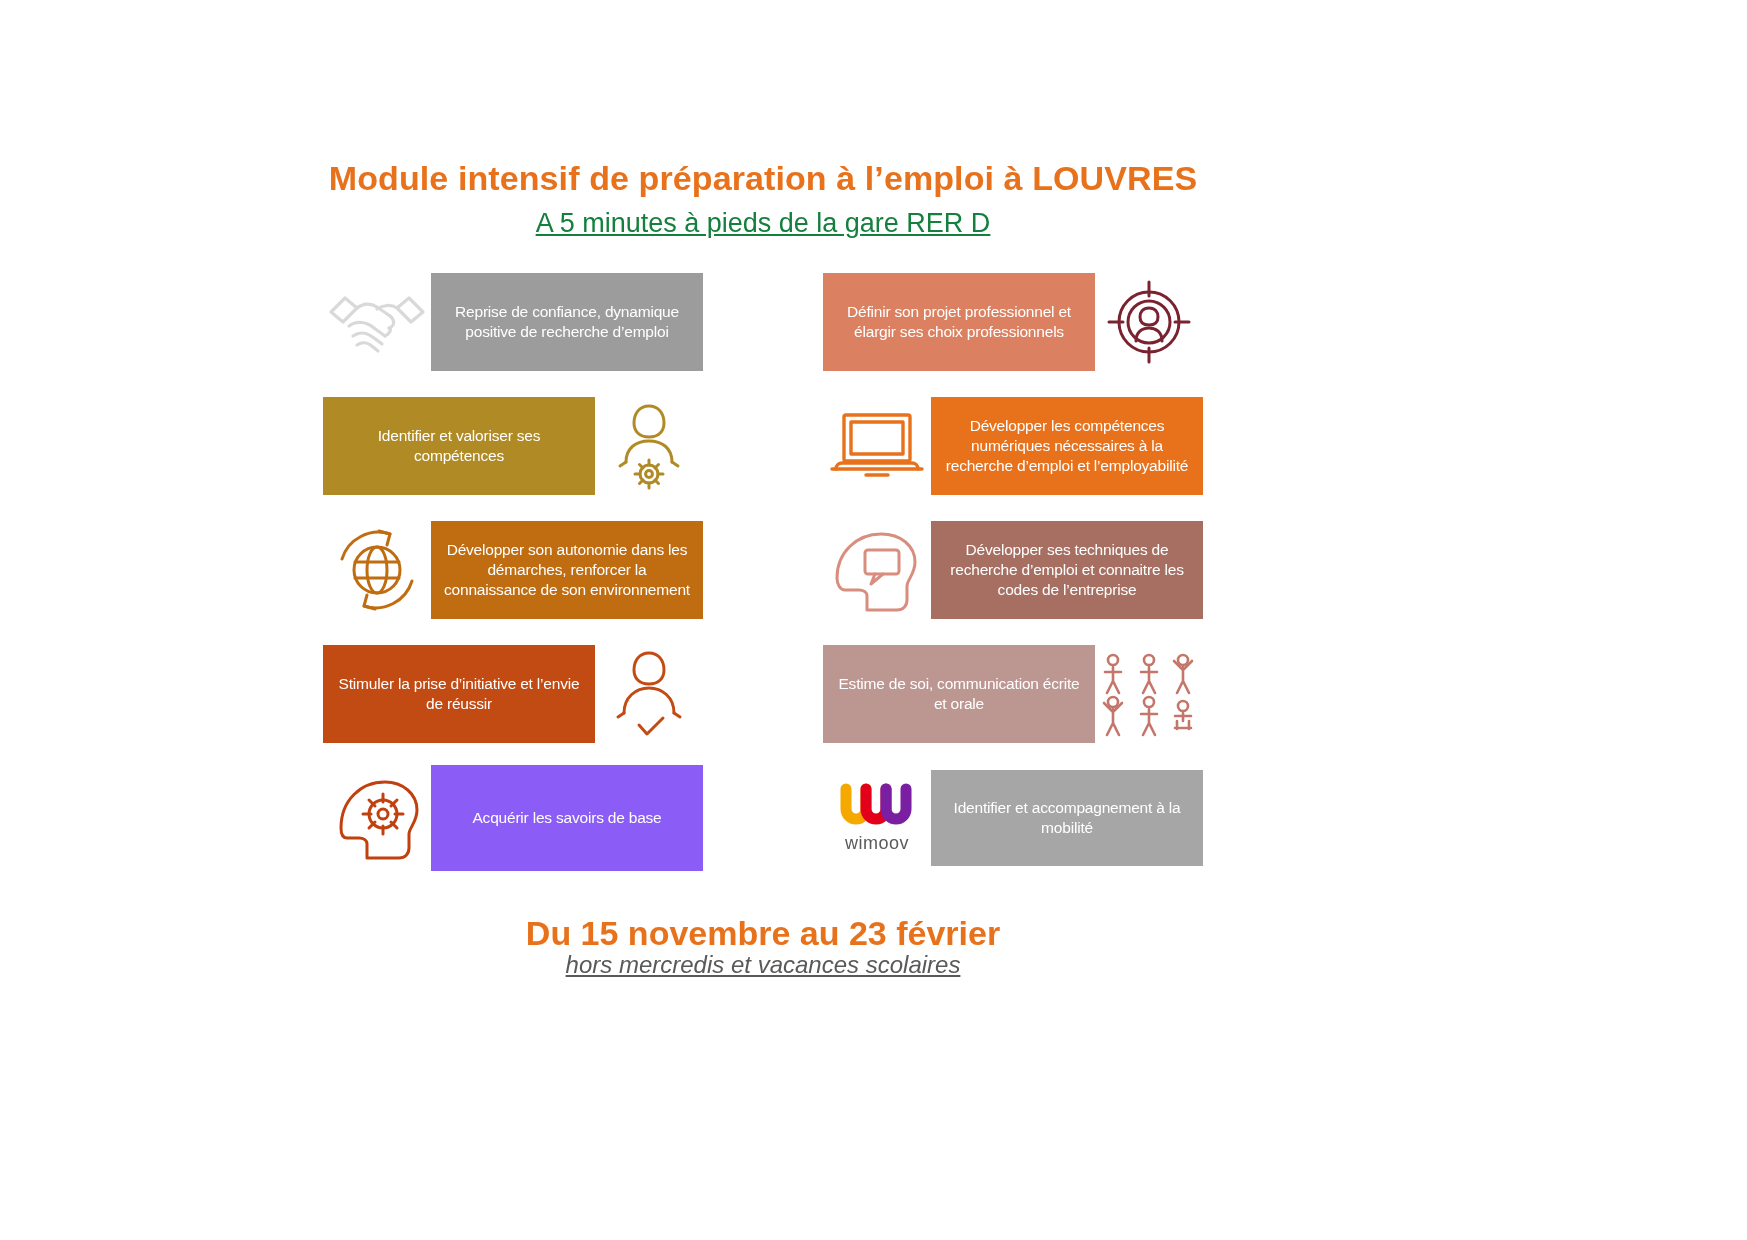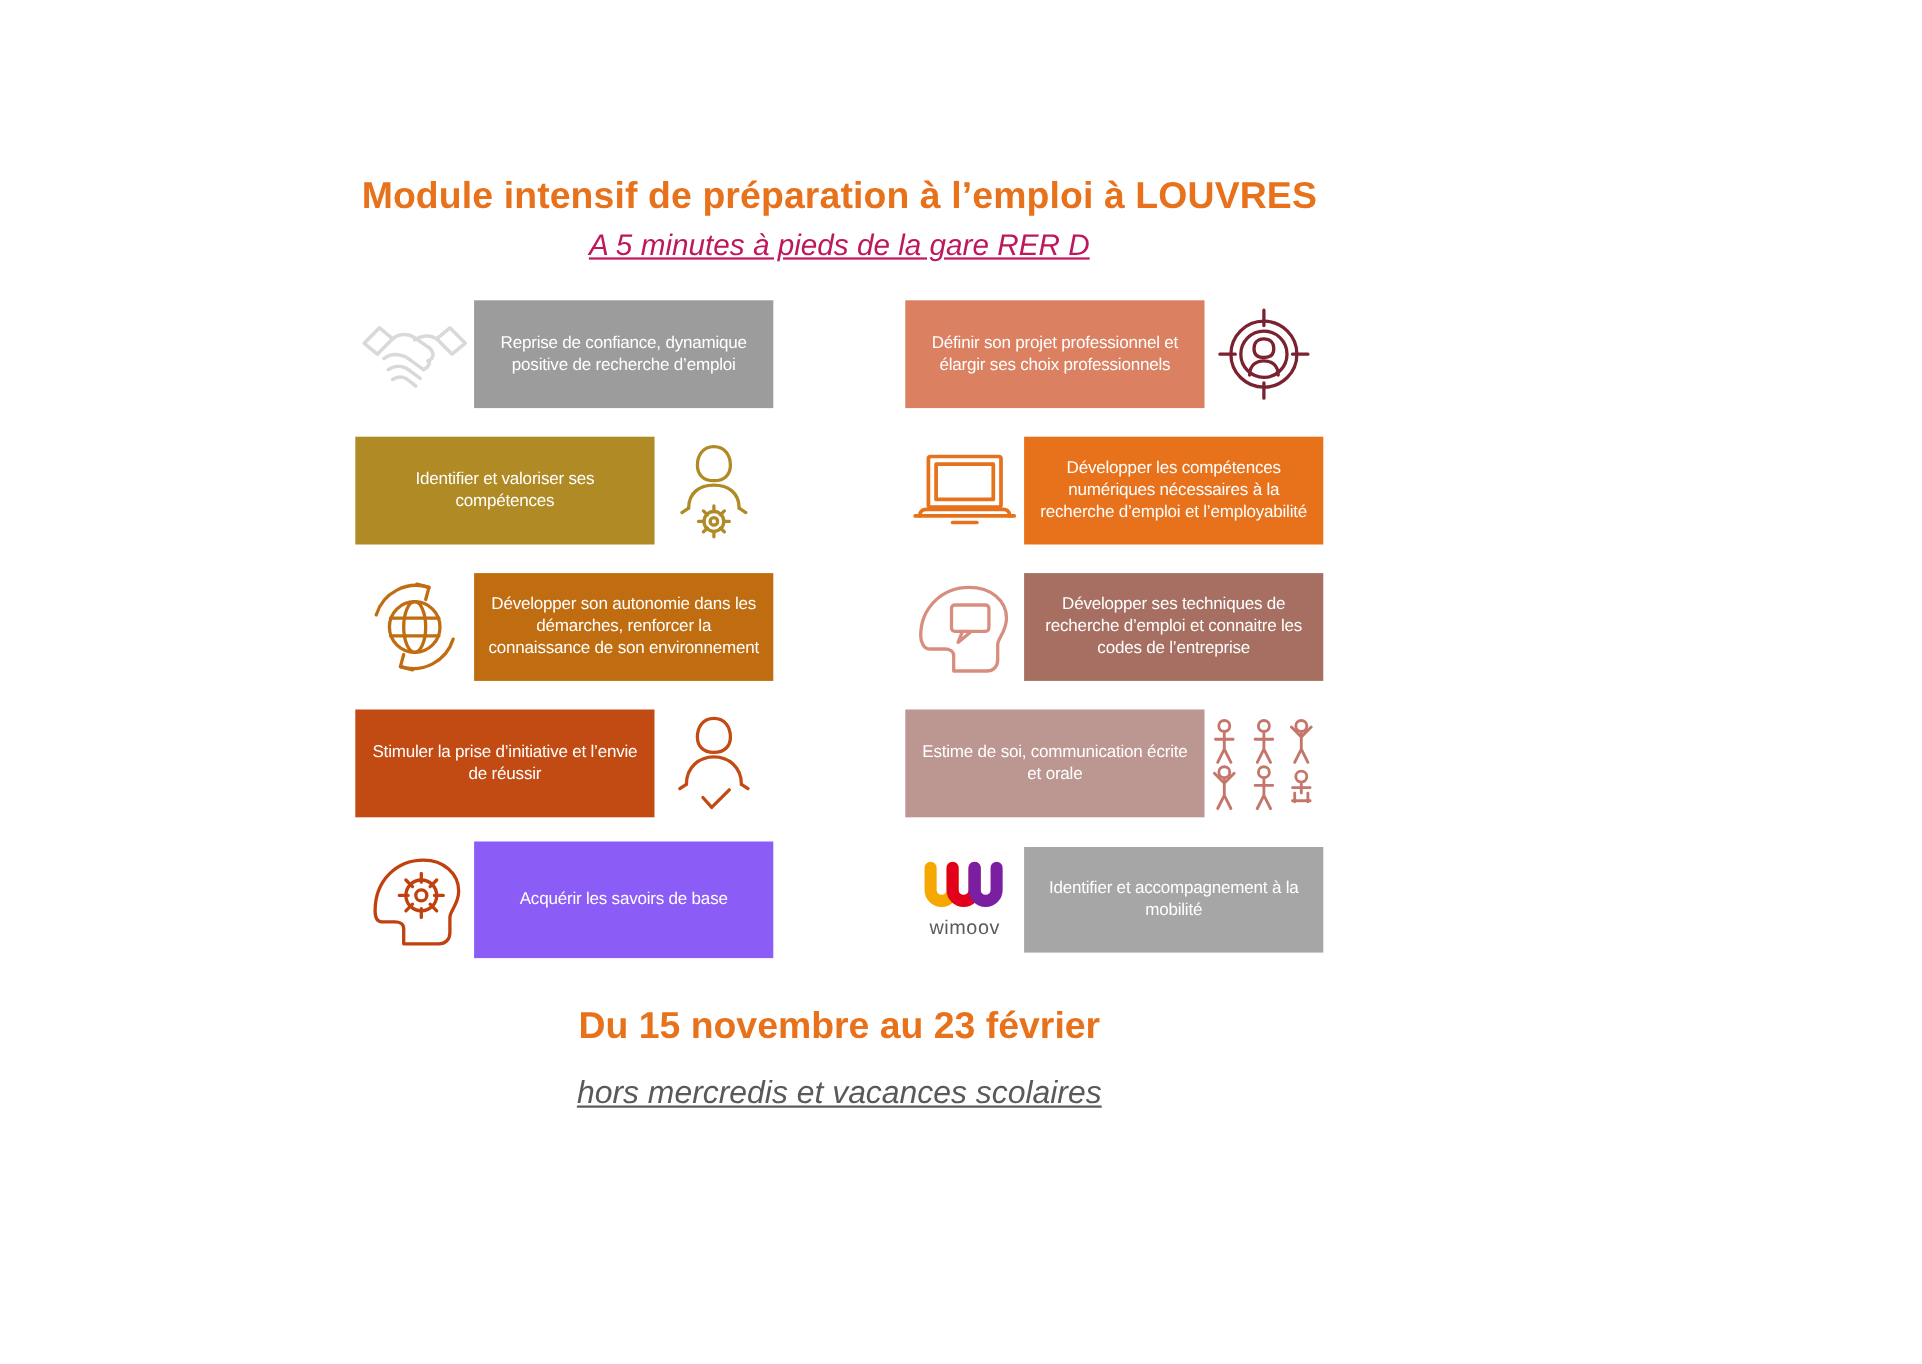--- a/index.html
+++ b/index.html
@@ -28,22 +28,21 @@
   }
   .title {
     font-size: 34px;
     font-weight: bold;
     color: #E8721C;
     letter-spacing: 0.1px;
     line-height: 1.1;
   }
   .subtitle {
     font-size: 27px;
-    font-style: italic;
-    color: #be185d;
+    color: #15803d;
     text-decoration: underline;
     margin-top: 12px;
     line-height: 1.1;
   }
 
   
   .grid {
     position: relative;
     margin: 34px auto 0 auto;
     width: 1000px;
@@ -99,25 +98,25 @@
     text-align: center;
     margin-top: 48px;
   }
   .footer-main {
     font-size: 34px;
     font-weight: bold;
     color: #E8721C;
     line-height: 1.1;
   }
   .footer-sub {
-    font-size: 29px;
+    font-size: 24px;
     font-style: italic;
     color: #595959;
     text-decoration: underline;
-    margin-top: 27px;
+    margin-top: 0;
     line-height: 1.1;
   }
 
   
   .wimoov {
     width: 108px;
     height: 96px;
     background: #ffffff;
     display: flex;
     flex-direction: column;

